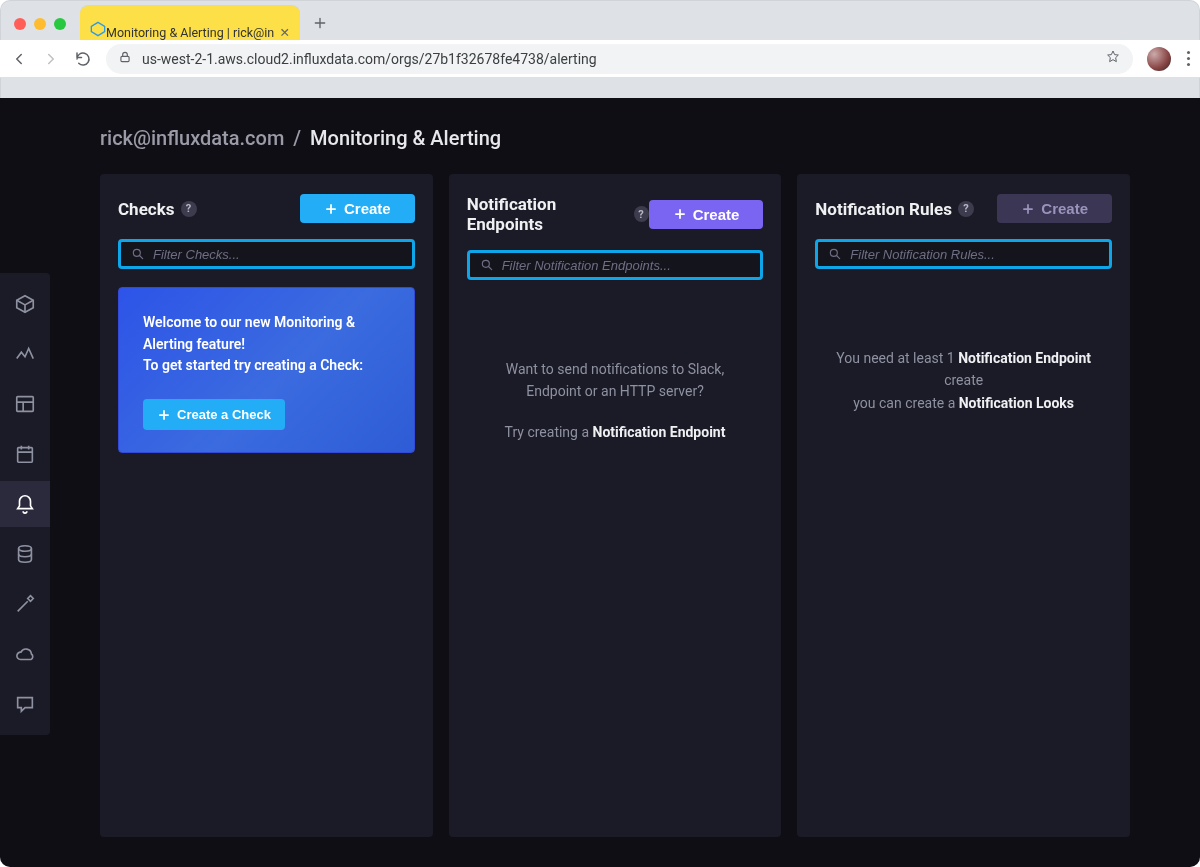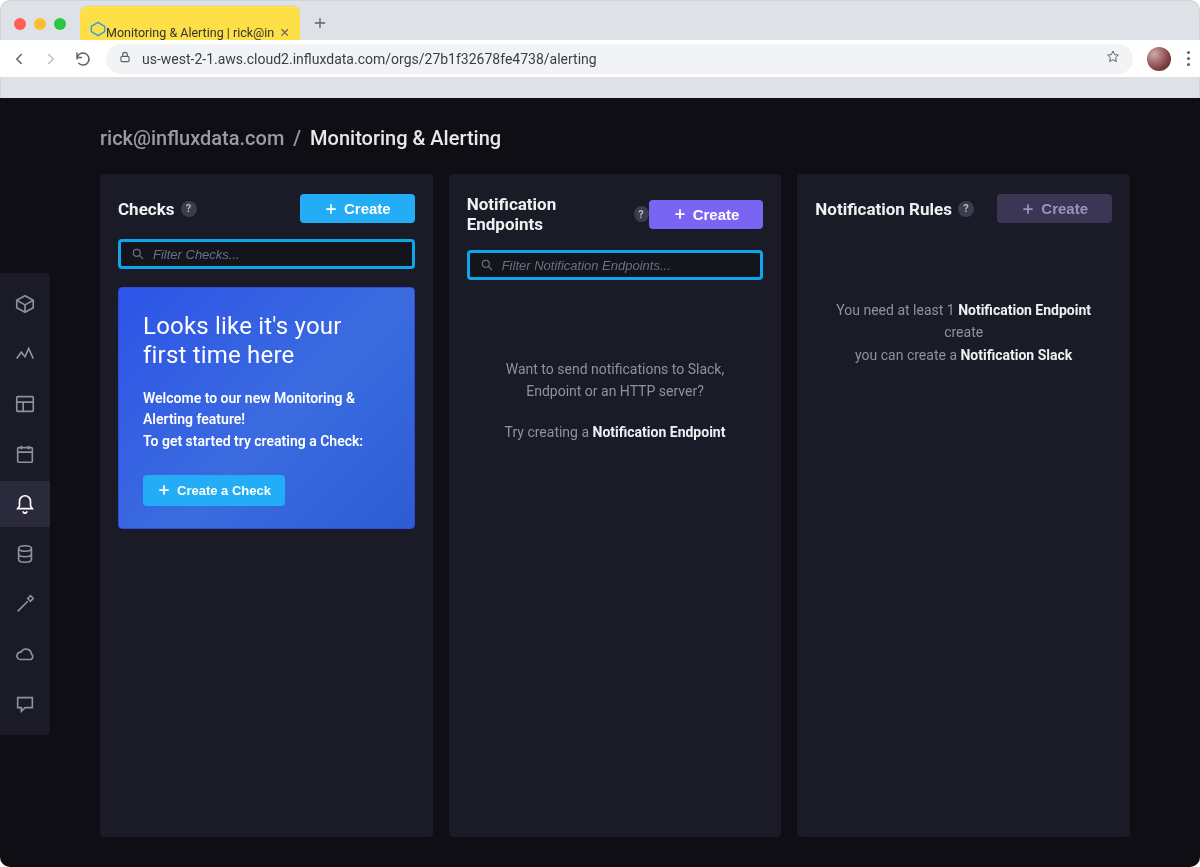--- a/index.html
+++ b/index.html
@@ -207,21 +207,20 @@
             </button>
           </div>
           <div class="filter">
             <svg viewBox="0 0 24 24">
                 <circle cx="10" cy="10" r="6" fill="none" stroke="#6e6e85" stroke-width="2"></circle>
                 <path d="M15 15l5 5" stroke="#6e6e85" stroke-width="2" stroke-linecap="round"></path>
               </svg>
             <input type="text" placeholder="Filter Checks..." style="">
           </div>
           <div class="welcome-card">
-            <h2>Looks like it's your first time here</h2>
             <p>
               <span>Welcome to our new Monitoring &amp; Alerting feature!</span><br>
               <span>To get started try creating a Check:</span>
             </p>
             <button class="btn">
               <svg viewBox="0 0 24 24">
                   <path d="M12 5v14M5 12h14" stroke="#fff" stroke-width="3" stroke-linecap="round"></path>
                 </svg>
               <span>Create a Check</span>
             </button>
@@ -264,27 +263,34 @@
               <span class="help-badge">?</span>
             </div>
             <div class="spacer"></div>
             <button class="btn btn-disabled">
               <svg viewBox="0 0 24 24">
                   <path d="M12 5v14M5 12h14" stroke="#9a93bc" stroke-width="3" stroke-linecap="round"></path>
                 </svg>
               <span>Create</span>
             </button>
           </div>
+          <div class="filter">
+            <svg viewBox="0 0 24 24">
+                <circle cx="10" cy="10" r="6" fill="none" stroke="#6e6e85" stroke-width="2"></circle>
+                <path d="M15 15l5 5" stroke="#6e6e85" stroke-width="2" stroke-linecap="round"></path>
+              </svg>
+            <input type="text" placeholder="Filter Notification Rules..." style="">
+          </div>
           <div class="empty-msg">
             <div>
               <span>You need at least 1 </span><strong>Notification Endpoint</strong>
             </div>
             <div>create</div>
             <div>
-              <span>you can create a </span><strong>Notification Slack</strong>
+              <span>you can create a </span><strong>Notification Looks</strong>
             </div>
           </div>
         </div>
 
       </div>
     </div>
   </div>
 </div>
 
 </body></html>

